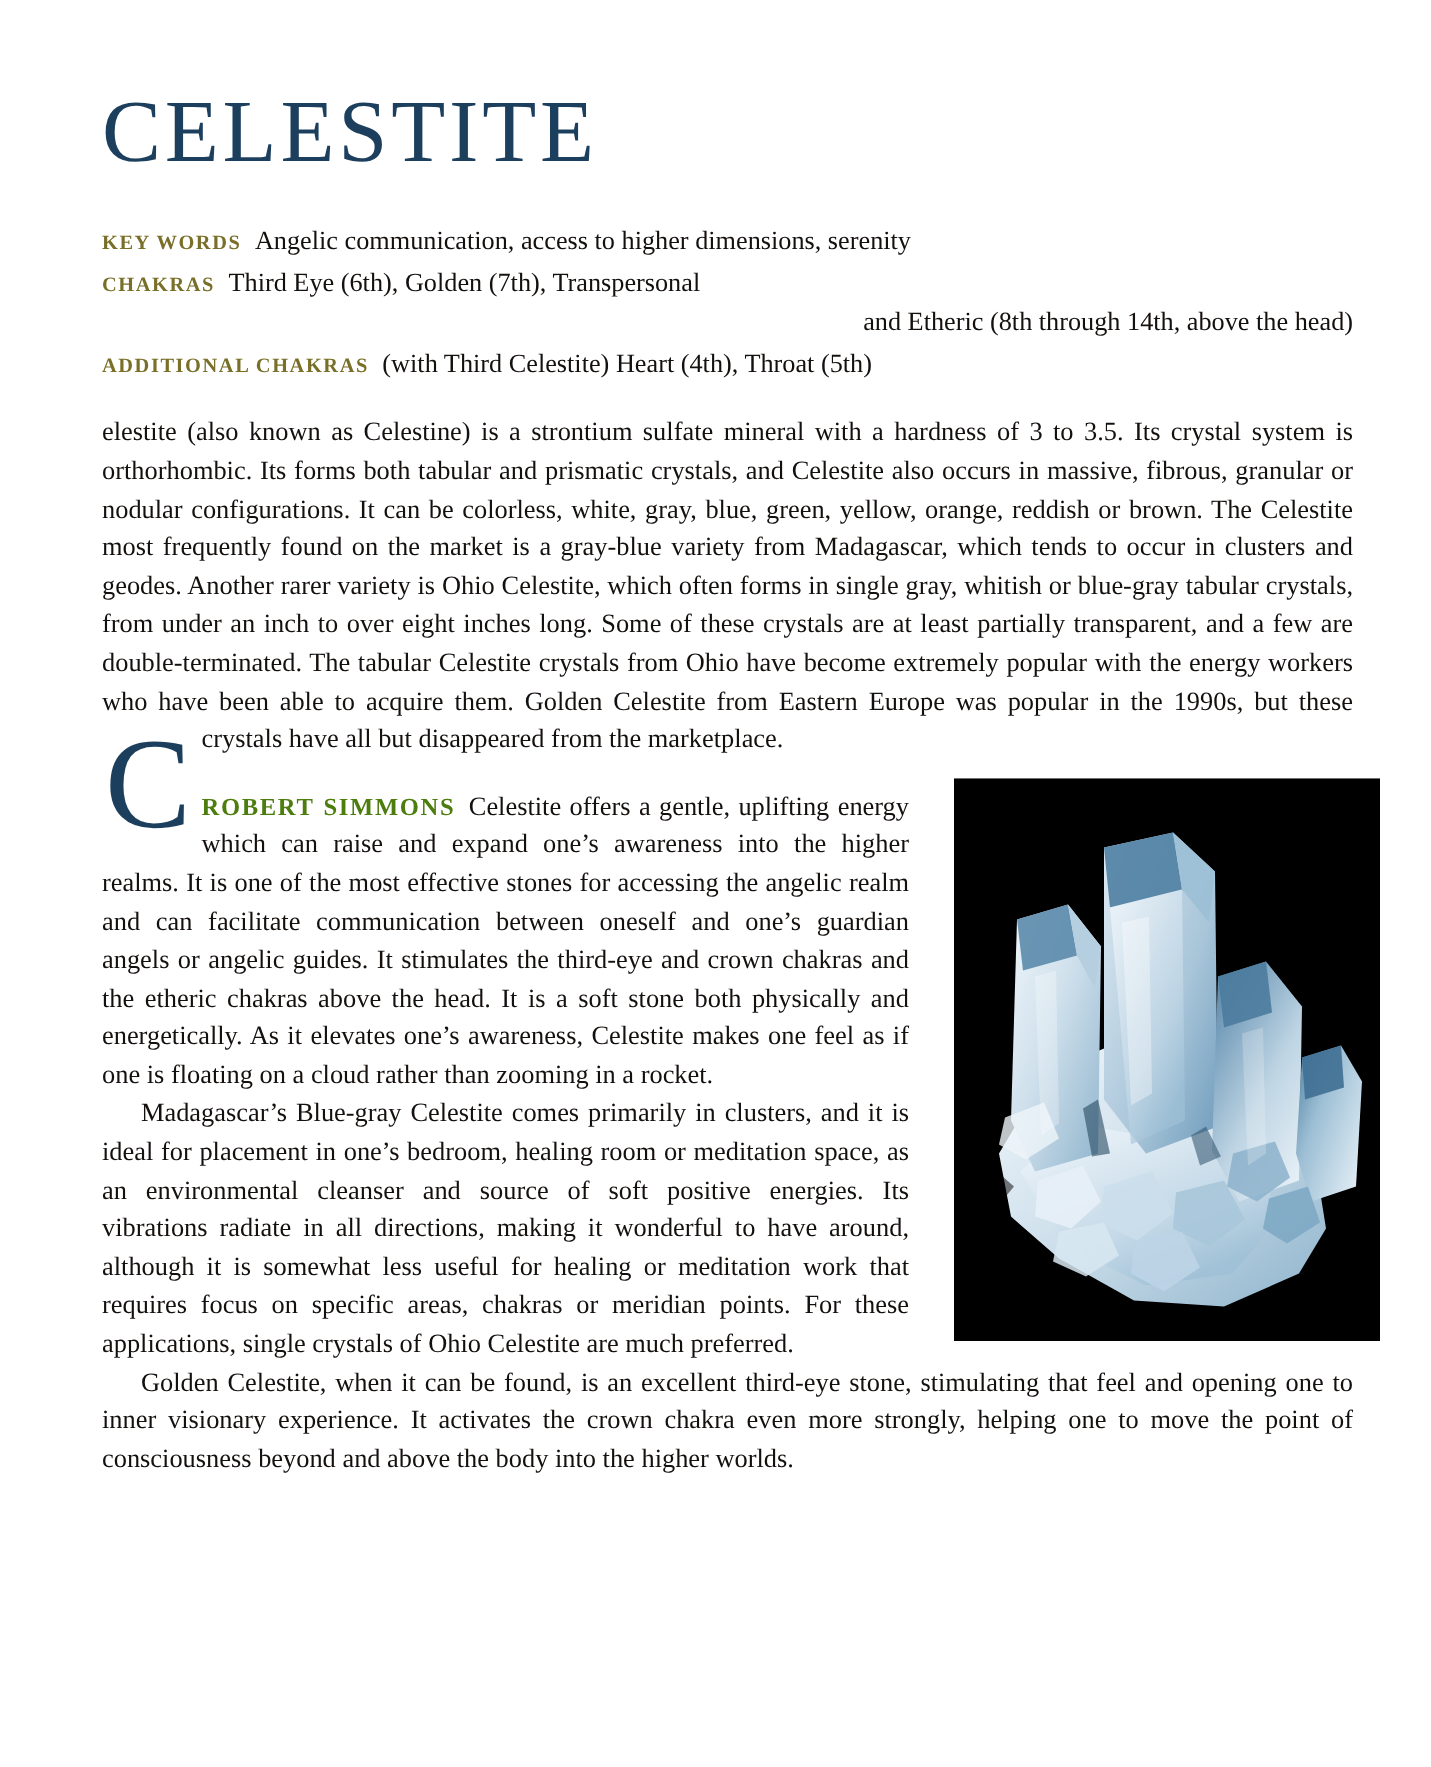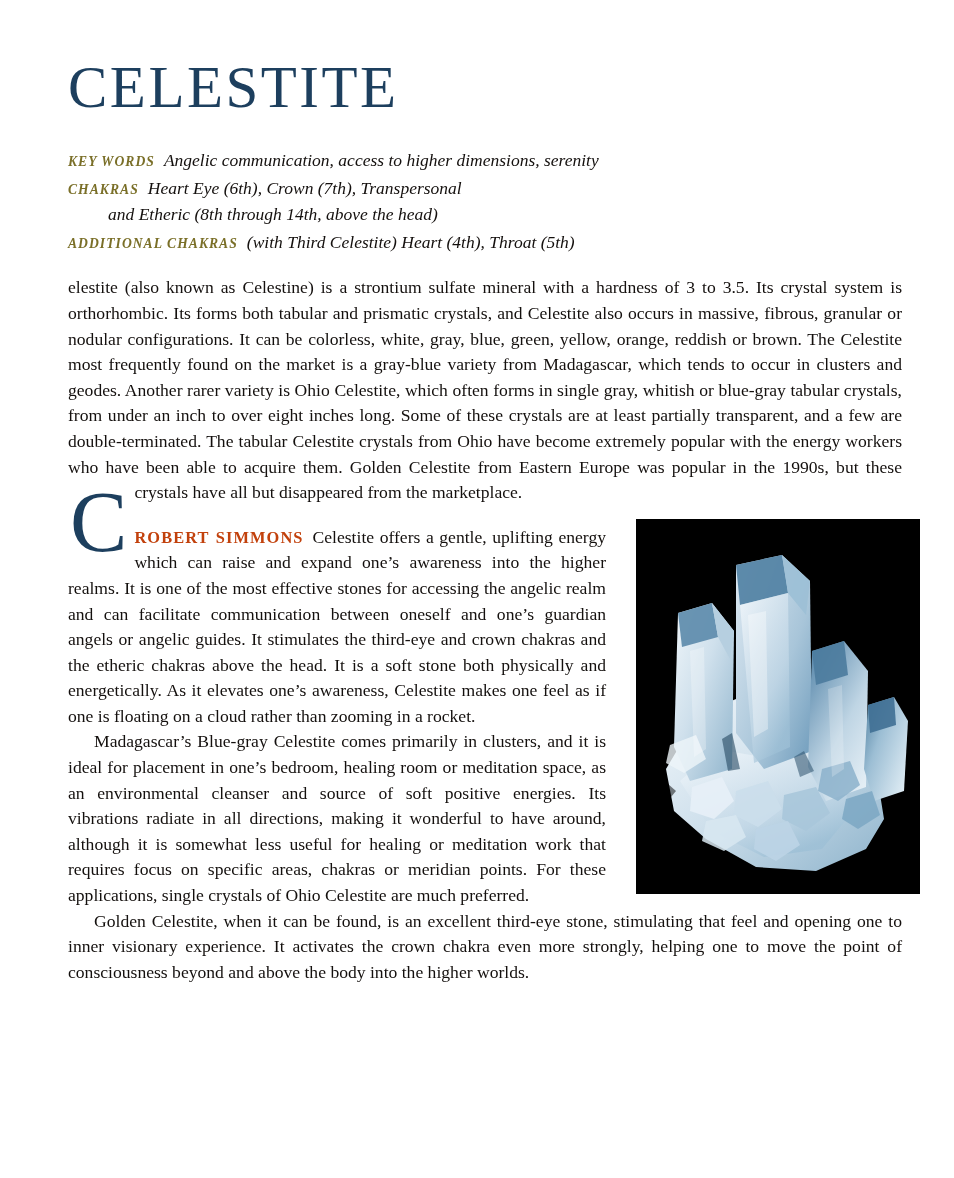--- a/index.html
+++ b/index.html
@@ -30,21 +30,20 @@
     letter-spacing: 2.5px;
     color: #1d3f5e;
     font-weight: 400;
     margin: 0 0 30px 0;
     padding-top: 6px;
   }
 
   
   .attrs {
     margin: 0 0 20px 0;
-    font-style: italic;
   }
   .attr-row {
     font-size: 17.5px;
     line-height: 1.52;
     color: #14100e;
     margin: 0 0 1px 0;
   }
   .attr-label {
     font-weight: bold;
     font-size: 13.6px;
@@ -55,20 +54,21 @@
     white-space: nowrap;
   }
   .attr-value {
     font-size: 17.5px;
   }
   .attr-cont {
     display: block;
     padding-left: 40px;
     font-size: 17.5px;
     line-height: 1.52;
+    text-align: right;
   }
 
   
   .photo {
     position: absolute;
     left: 636px;
     top: 519px;
     width: 284px;
     height: 375px;
     background: #000000;
@@ -115,40 +115,40 @@
     line-height: 0.74;
     color: #1d3f5e;
     padding: 6px 7px 0 2px;
     margin-top: 2px;
   }
 
   .byline {
     font-weight: bold;
     font-size: 16.4px;
     letter-spacing: 1.1px;
-    color: #c2410c;
+    color: #4d7c0f;
     margin-right: 9px;
   }
 </style>
 </head>
 <body>
 
 <div class="page">
 
   <h1 class="title">CELESTITE</h1>
 
   <div class="attrs">
 
     <div class="attr-row">
       <span class="attr-label">KEY WORDS</span><span class="attr-value">Angelic communication, access to higher dimensions, serenity</span>
     </div>
 
 
     <div class="attr-row">
-      <span class="attr-label">CHAKRAS</span><span class="attr-value">Heart Eye (6th), Crown (7th), Transpersonal</span>
+      <span class="attr-label">CHAKRAS</span><span class="attr-value">Third Eye (6th), Golden (7th), Transpersonal</span>
       <span class="attr-cont">and Etheric (8th through 14th, above the head)</span>
     </div>
 
     <div class="attr-row">
       <span class="attr-label">ADDITIONAL CHAKRAS</span><span class="attr-value">(with Third Celestite) Heart (4th), Throat (5th)</span>
     </div>
 
   </div>
 
   <div class="photo">

